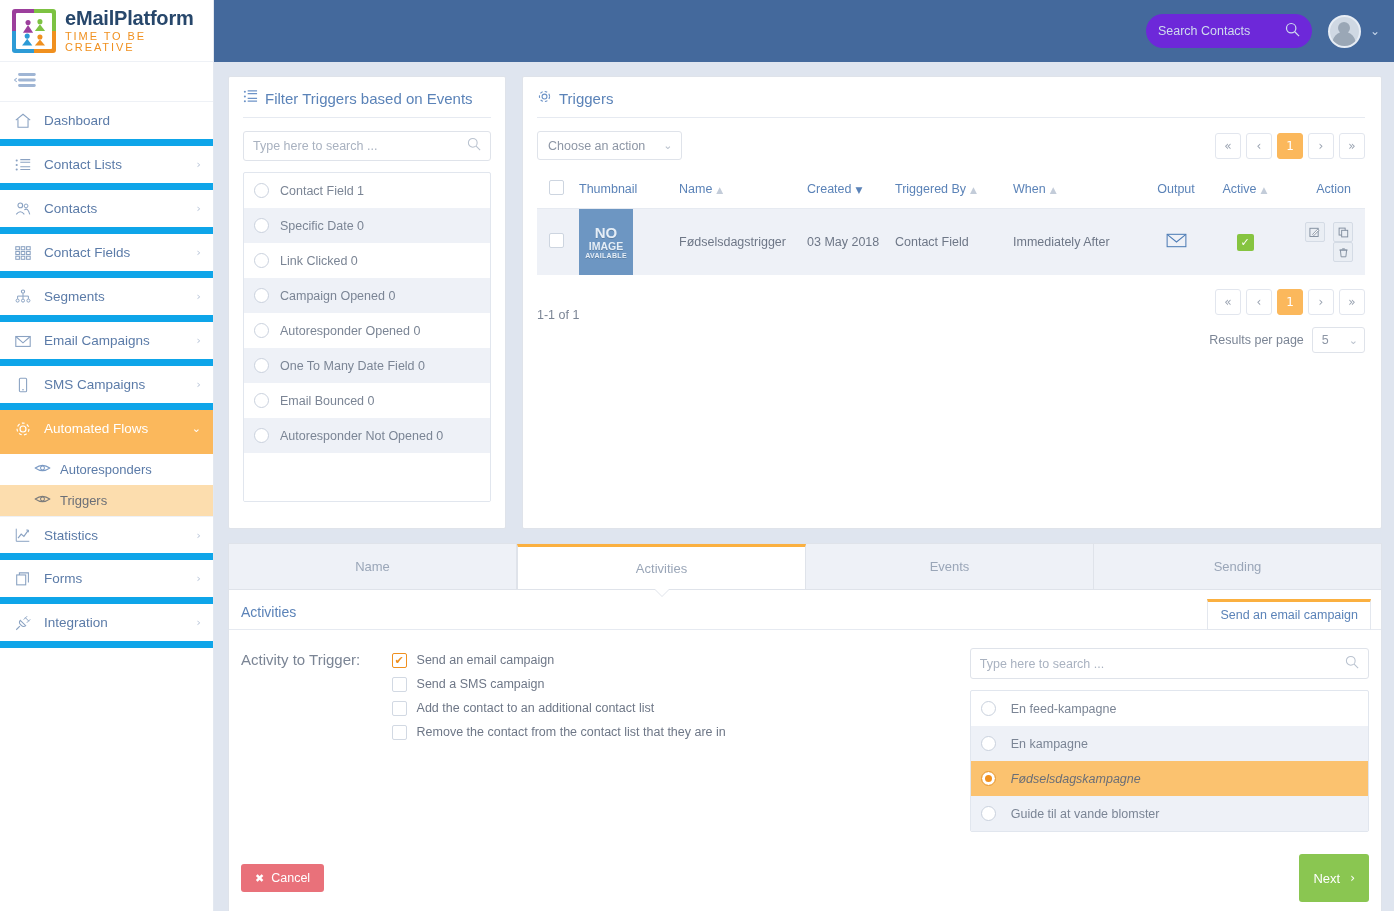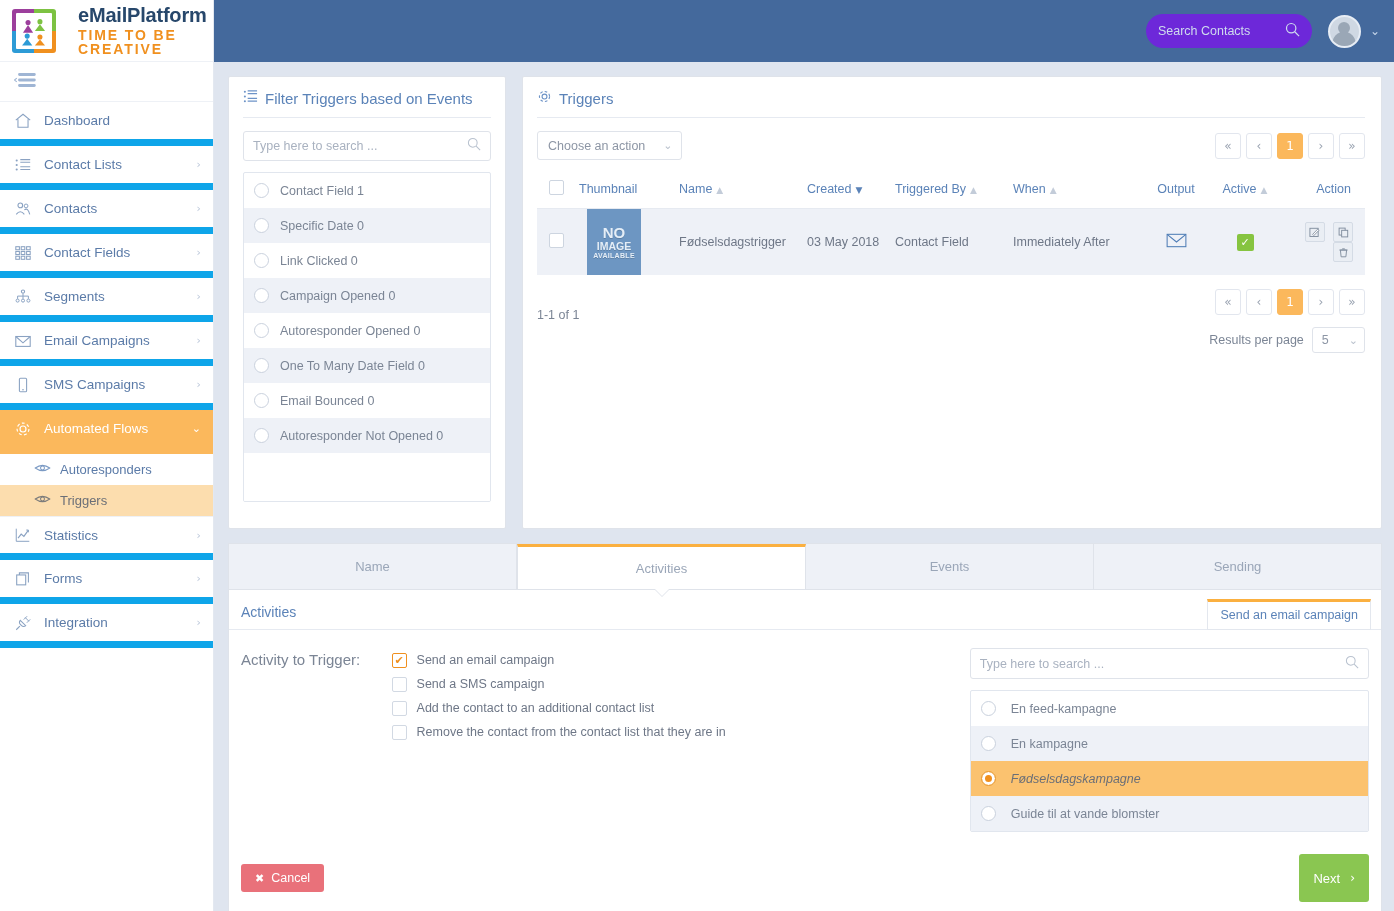--- a/index.html
+++ b/index.html
@@ -28,27 +28,27 @@
     background:
       linear-gradient(to right, #9c3f9c 0 50%, #7dc242 50% 100%) top/100% 50% no-repeat,
       linear-gradient(to right, #2d9bd6 0 50%, #f0901f 50% 100%) bottom/100% 50% no-repeat;
     padding: 4px;
   }
   .logo-mark .inner {
     position: absolute; inset: 4px; background: #fff; border-radius: 1px;
     display: flex; align-items: center; justify-content: center;
   }
   .logo-mark .inner svg { width: 34px; height: 34px; }
-  .logo-text { margin-left: 22px; line-height: 1; }
+  .logo-text { margin-left: 9px; line-height: 1; }
   .logo-title {
     font-size: 20px; font-weight: bold; color: #27476b; letter-spacing: -0.2px;
   }
   .logo-sub {
-    font-size: 14px; color: #f0901f; letter-spacing: 1.9px;
-    margin-top: 3px; font-weight: bold;
+    font-size: 11px; color: #f0901f; letter-spacing: 1.9px;
+    margin-top: 3px; font-weight: normal;
   }
   .collapse-row {
     height: 40px; display: flex; align-items: center; padding-left: 14px;
     border-bottom: 1px solid #eef1f6; cursor: pointer;
   }
   .collapse-row svg { width: 24px; height: 16px; }
 
   .nav-item {
     height: 44px; display: flex; align-items: center; padding: 0 12px 0 14px;
     border-bottom: 7px solid #0ea5e9; cursor: pointer; position: relative;
@@ -182,21 +182,20 @@
   }
   .chk {
     width: 15px; height: 15px; border: 1px solid #cdd5e0; border-radius: 2px;
     background: #fff; cursor: pointer; display: inline-block;
   }
   .thumb {
     width: 54px; height: 66px; background: #6d96c2; color: #e5eef7;
     display: flex; flex-direction: column; align-items: center;
     justify-content: center; line-height: 1.05; font-weight: bold;
     text-shadow: 0 1px 0 rgba(0,0,0,.15);
-    margin-left: 8px;
   }
   .thumb .l1 { font-size: 15px; }
   .thumb .l2 { font-size: 10.5px; }
   .thumb .l3 { font-size: 7px; letter-spacing: .3px; }
   .mail-ico svg { width: 21px; height: 15px; }
   .active-badge {
     width: 17px; height: 17px; border-radius: 2px; background: #86c440;
     display: inline-flex; align-items: center; justify-content: center;
     color: #fff; font-size: 11px; font-family: "DejaVu Sans", sans-serif;
   }

